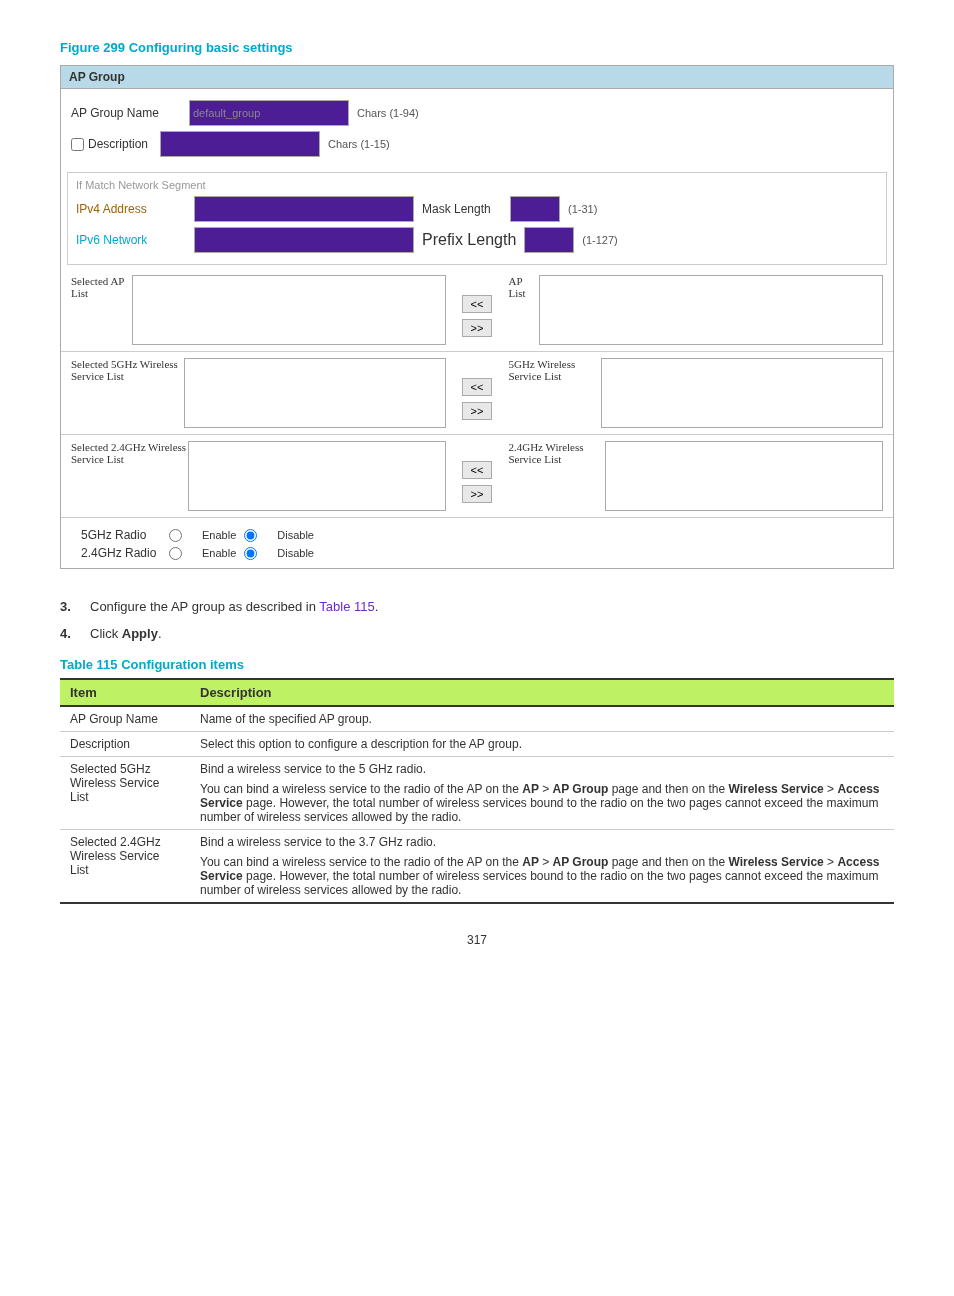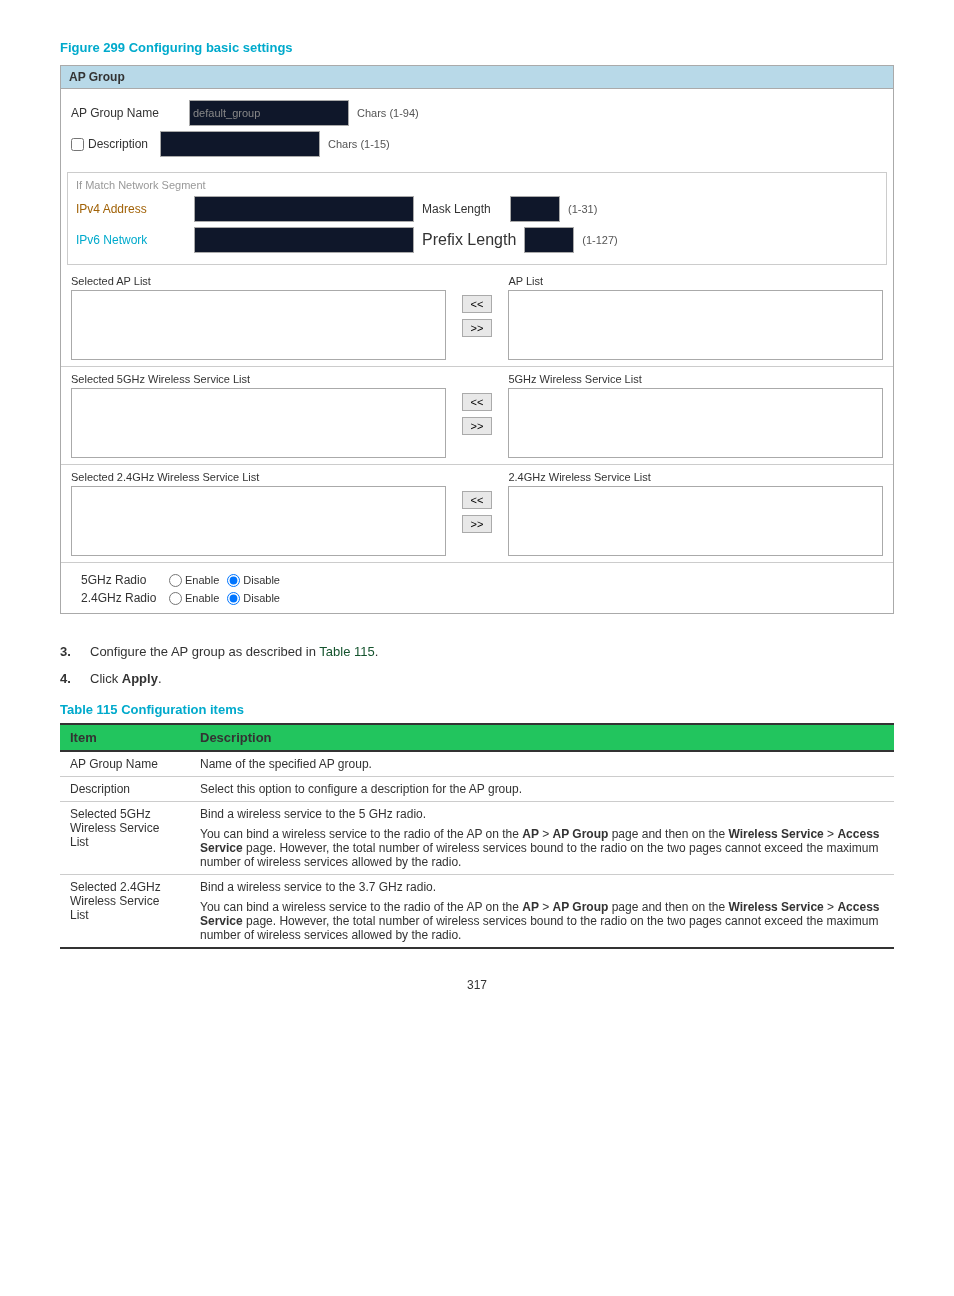--- a/index.html
+++ b/index.html
@@ -39,43 +39,44 @@
       min-width: 110px;
       font-size: 12px;
       color: #333;
     }
     .form-input {
       border: 1px solid #aaa;
       height: 18px;
       font-size: 11px;
       padding: 12px 3px;
       color: #888;
-      background: #0f172a;
+      background: #4c1d95;
     }
     .form-hint {
       font-size: 11px;
       color: #555;
     }
     .checkbox-label {
       display: flex;
       align-items: center;
       gap: 4px;
       font-size: 12px;
     }
     .list-section {
       display: flex;
       gap: 10px;
       padding: 6px 10px;
       align-items: flex-start;
       border-bottom: 1px solid #ccc;
     }
     .list-box-container {
       display: flex;
-      flex-direction: column;
+      flex-direction: row;
       flex: 1;
+      font-family: Liberation Serif, serif;
     }
     .list-box-label {
       font-size: 11px;
       color: #333;
       margin-bottom: 3px;
     }
     .list-box {
       border: 1px solid #aaa;
       height: 70px;
       background: #fff;
@@ -101,50 +102,50 @@
       gap: 8px;
       margin: 4px 10px;
       font-size: 12px;
     }
     .radio-label {
       min-width: 80px;
     }
     .radio-option {
       display: flex;
       align-items: center;
-      gap: 3px;
+      gap: 20px;
       font-size: 11px;
     }
     .step-text {
       margin: 12px 0 6px 0;
       font-size: 13px;
       color: #333;
       display: flex;
       gap: 10px;
     }
     .step-num {
       font-weight: bold;
       min-width: 20px;
     }
     .link-blue {
-      color: #14532d;
+      color: #6d28d9;
     }
     .table-title {
       color: #00aacc;
       font-weight: bold;
       font-size: 13px;
       margin: 16px 0 6px 0;
     }
     .config-table {
       width: 100%;
       border-collapse: collapse;
       font-size: 12px;
     }
     .config-table th {
-      background: #22c55e;
+      background: #bef264;
       border-top: 2px solid #333;
       border-bottom: 2px solid #333;
       text-align: left;
       padding: 5px 10px;
       font-weight: bold;
       font-size: 13px;
     }
     .config-table td {
       border-bottom: 1px solid #ccc;
       padding: 5px 10px;

